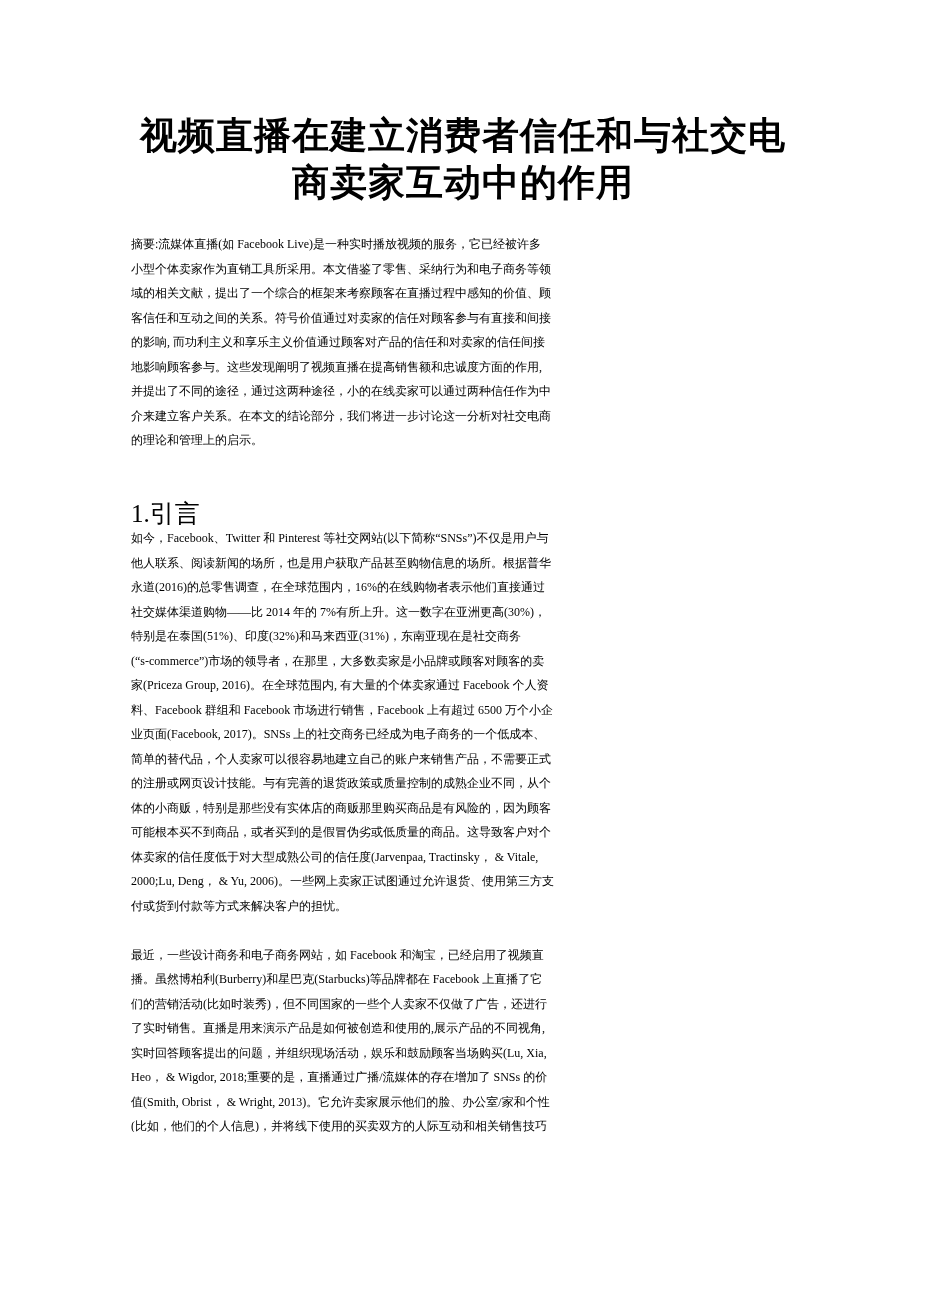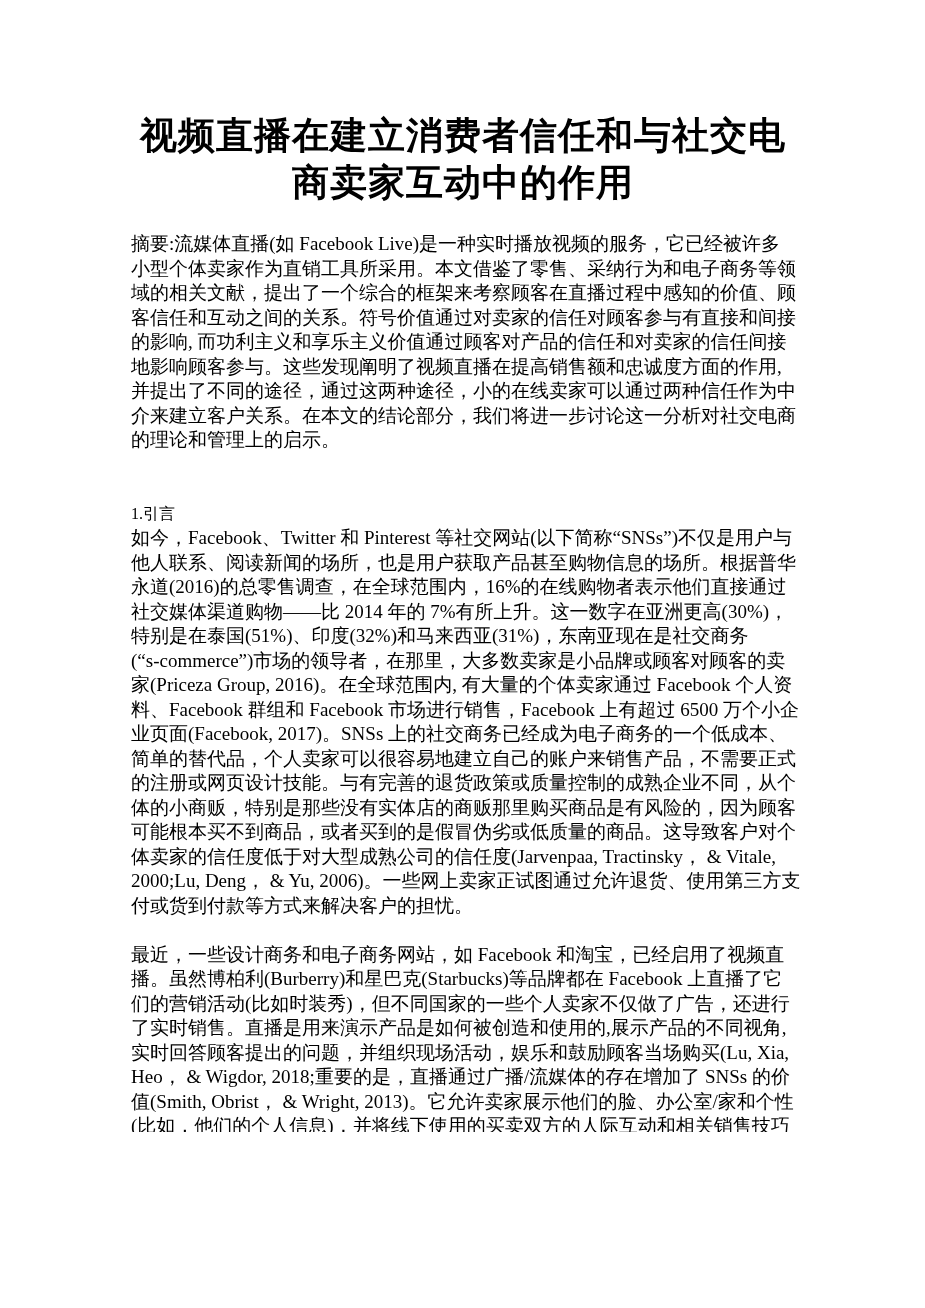--- a/index.html
+++ b/index.html
@@ -28,38 +28,38 @@
     font-family: "Liberation Sans", "DejaVu Sans", sans-serif;
     font-weight: 700;
     font-size: 37px;
     line-height: 47px;
     letter-spacing: 1px;
     white-space: pre-line;
     margin: 0 0 26px 0;
   }
   .para {
     font-family: "Liberation Serif", "DejaVu Serif", serif;
-    font-size: 19px;
+    font-size: 12px;
     line-height: 24.5px;
     white-space: pre;
     margin: 0;
   }
   .gap-line {
     height: 24.5px;
   }
   .keywords {
     font-family: "Liberation Serif", "DejaVu Serif", serif;
     font-size: 19px;
     line-height: 24.5px;
     white-space: pre;
     margin: 0;
   }
   .section-heading {
     font-family: "Liberation Serif", "DejaVu Serif", serif;
-    font-size: 16px;
+    font-size: 25px;
     line-height: 24.5px;
     font-weight: 400;
     white-space: pre;
     margin: 0;
   }
 </style>
 </head>
 <body>
 
 <div class="page">

